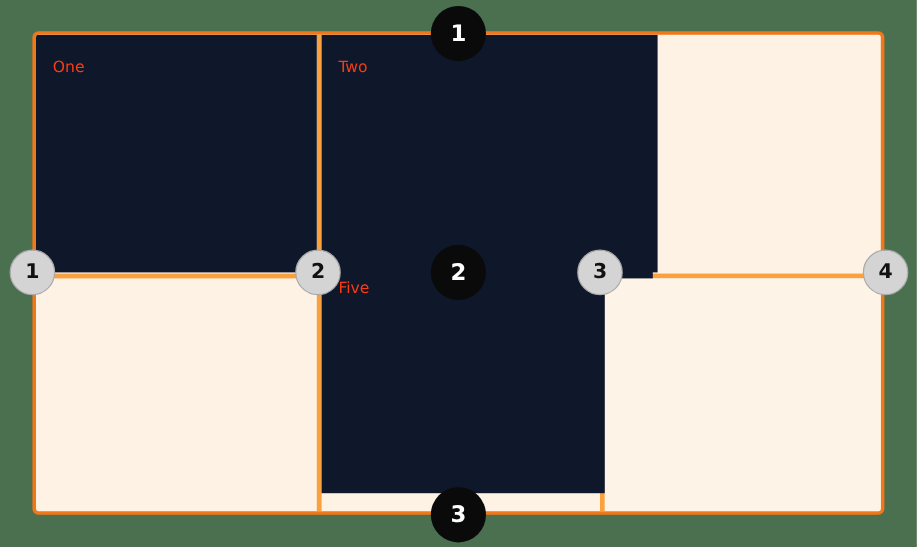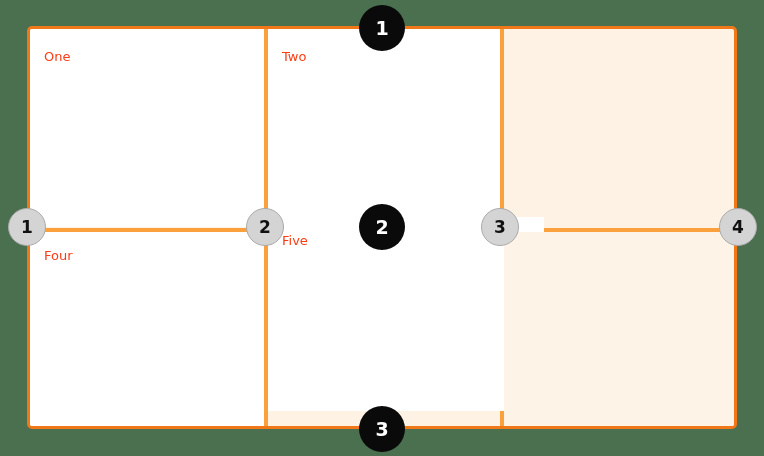--- a/index.html
+++ b/index.html
@@ -31,29 +31,29 @@
     border: 3px solid #f07818;
     border-radius: 5px;
     background: #fdf2e4;
     overflow: hidden;
   }
 
   
   .cell {
     position: absolute;
     box-sizing: border-box;
-    background: #ffffff;
+    background: #0f172a;
   }
   .cell.empty {
     background: #fdf3e6;
   }
 
   
   .cell-one   { left: 0px;   top: 0px;   width: 234px; height: 198px; }
-  .cell-two   { left: 238px; top: 0px;   width: 232px; height: 198px; padding-left: 24px; }
+  .cell-two   { left: 238px; top: 0px;   width: 280px; height: 198px; padding-left: 24px; }
   .cell-three { left: 474px; top: 0px;   width: 230px; height: 198px; }
   
   .cell-four  { left: 0px;   top: 203px; width: 234px; height: 194px; }
   .cell-five  { left: 238px; top: 188px; width: 276px; height: 194px; text-align: right; }
   .cell-six   { left: 474px; top: 203px; width: 230px; height: 194px; }
 
   
   .vline {
     position: absolute;
     top: 0;
@@ -139,23 +139,20 @@
     <div class="vline vline-2"></div>
     <div class="hline"></div>
 
     <div class="cell cell-one">
       <span class="cell-label">One</span>
     </div>
     <div class="cell cell-two">
       <span class="cell-label">Two</span>
     </div>
 
-    <div class="cell cell-four">
-      <span class="cell-label">Four</span>
-    </div>
     <div class="cell cell-five">
       <span class="cell-label">Five</span>
     </div>
     <div class="cell cell-six empty">
       <span class="cell-label"></span>
     </div>
 
   </div>
 
   <div class="badge badge-dark bg-col-1">1</div>

